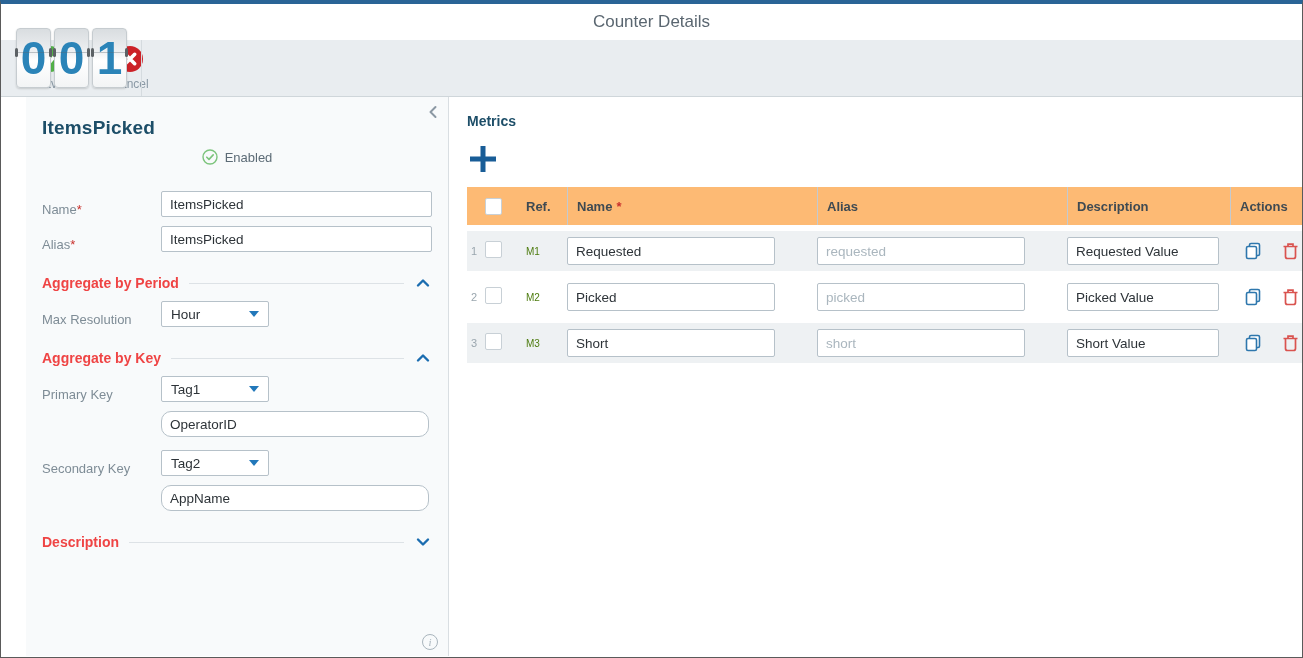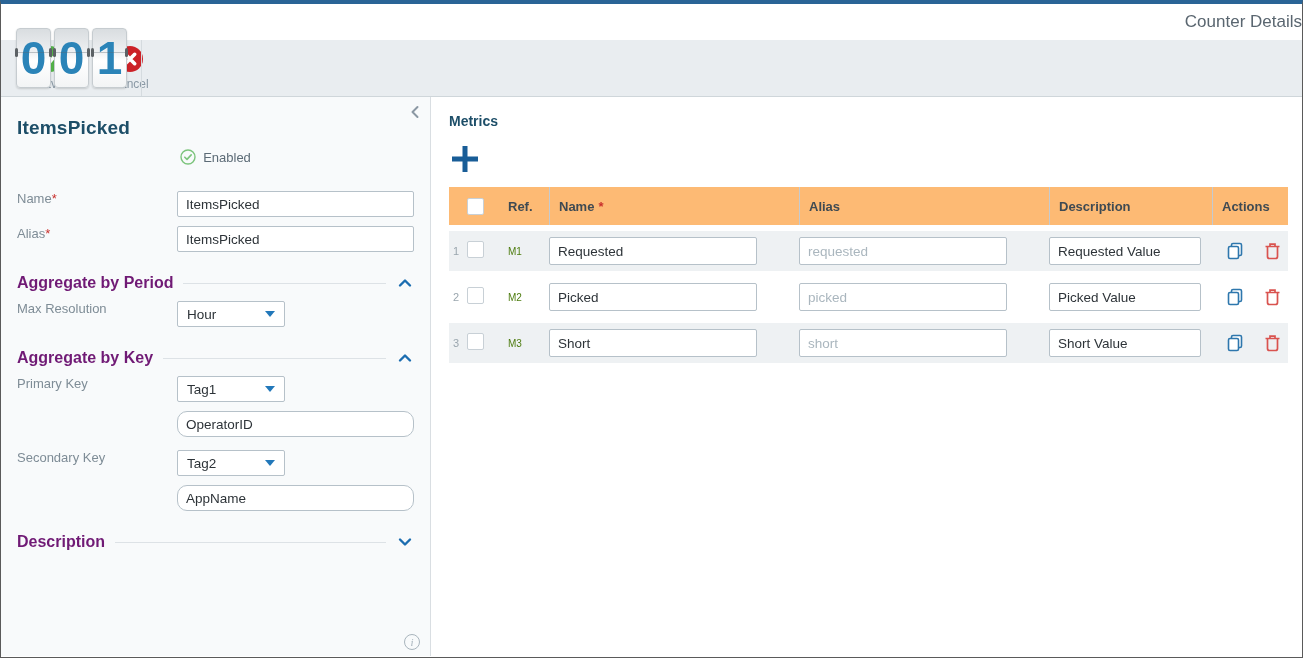--- a/index.html
+++ b/index.html
@@ -8,21 +8,21 @@
     font-family:"Liberation Sans", sans-serif;
     background:#fff;
     border-left:1px solid #5a5a5a;
     border-right:1px solid #5a5a5a;
     border-bottom:1px solid #5a5a5a;
     border-top:4px solid #2a6496;
     position:relative; overflow:hidden;
     color:#333;
   }
   
-  .titlebar { height:36px; background:#fff; display:flex; align-items:center; justify-content:flex-end; }
+  .titlebar { height:36px; background:#fff; display:flex; align-items:center; justify-content:center; }
   .titlebar .title { font-size:17px; color:#5a6670; }
   
   .toolbar { height:57px; background:#e9edf0; border-bottom:1px solid #cfd6da; position:relative; display:flex; align-items:center; }
   .toolbar-sep { position:absolute; left:140px; top:0; width:1px; height:100%; background:#d5dbdf; }
   
   .counter-icon { position:absolute; left:15px; top:-12px; display:flex; gap:3px; }
   .flip-card {
     width:35px; height:60px; border:1px solid #c6ccd0; border-radius:4px;
     background:linear-gradient(#d9dde0, #eef0f2 40%, #ffffff 55%, #f2f4f5);
     position:relative; display:flex; align-items:center; justify-content:center;
@@ -31,41 +31,41 @@
   .flip-card .digit { font-size:46px; font-weight:bold; color:#2b84b8; line-height:1;
     text-shadow:0 1px 1px rgba(255,255,255,.6); }
   .flip-card::after { content:""; position:absolute; left:0; right:0; top:23px; height:1px; background:rgba(90,100,108,.35); }
   .flip-card .peg-l, .flip-card .peg-r { position:absolute; top:19px; width:3px; height:9px; background:#5c6165; border-radius:2px; }
   .flip-card .peg-l { left:-2px; } .flip-card .peg-r { right:-2px; }
   
   .tb-btn { width:62px; margin-left:18px; display:flex; flex-direction:column; align-items:center; cursor:pointer; }
   .tb-btn:first-of-type { margin-left:150px; }
   .tb-btn .lbl { font-size:12px; color:#8a99a5; margin-top:4px; }
   
-  .main { display:flex; height:559px; }
+  .main { display:flex; height:559px;margin-left:25px; }
   .left-panel { width:430px; background:#f8fafb; border-right:1px solid #d9dee2; position:relative; padding:20px 16px 0 16px; }
   .right-panel { flex:1; background:#fff; padding:16px 18px 0 18px; position:relative; }
   
   .collapse-chev { position:absolute; top:6px; right:6px; width:18px; height:18px; color:#8b98a3; cursor:pointer; }
   .panel-title { font-size:19px; font-weight:bold; color:#1d4e68; letter-spacing:.2px; }
   .status-row { display:flex; align-items:center; gap:7px; margin-top:10px;justify-content:center; }
   .status-row .txt { font-size:13px; color:#5c6b76; }
-  .form-row { display:flex; align-items:flex-start; margin-top:9px;gap:41px; }
+  .form-row { display:flex; align-items:flex-end; margin-top:9px; }
   .form-row .flabel { width:119px; font-size:13px; color:#7e8c96; flex:none; }
   .flabel .req { color:#c9302c; }
   .txt-input {
     height:26px; border:1px solid #b6c1c9; background:#fff; border-radius:2px;
     font-family:"Liberation Sans",sans-serif; font-size:13.5px; color:#2d3338; padding:0 8px; outline:none;
   }
   .txt-input::placeholder { color:#aab6be; }
   .w-wide { width:271px; }
   .w-key { width:268px;border-radius:10px; }
   .name-row { margin-top:26px; }
   .section-hdr { display:flex; align-items:center; margin-top:22px; margin-bottom:4px; }
-  .section-hdr .stitle { font-size:16px; font-weight:bold; color:#701a75; flex:none; }
+  .section-hdr .stitle { font-size:14px; font-weight:bold; color:#ef4444; flex:none; }
   .section-hdr .line { flex:1; height:1px; background:#dde2e6; margin:0 10px; }
   .section-hdr .chev { width:18px; height:18px; color:#1b6db0; flex:none; cursor:pointer; }
   .dropdown {
     width:108px; height:26px; border:1px solid #b6c1c9; background:#fff; border-radius:2px;
     display:flex; align-items:center; justify-content:space-between; padding:0 9px; cursor:pointer;
   }
   .dropdown .dval { font-size:13.5px; color:#2d3338; }
   .dd-arrow { width:0; height:0; border-left:5px solid transparent; border-right:5px solid transparent; border-top:6px solid #2278ba; }
   .info-icon { position:absolute; right:10px; bottom:6px; width:16px; height:16px; border:1px solid #a9b5bd; border-radius:50%;
     color:#a9b5bd; font-size:11px; display:flex; align-items:center; justify-content:center; font-style:italic; font-family:"Liberation Serif",serif; }

